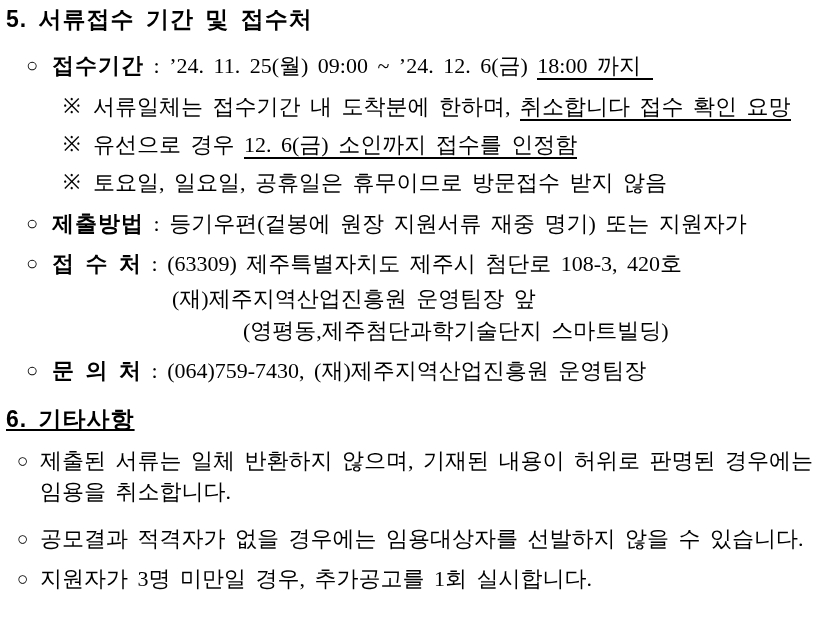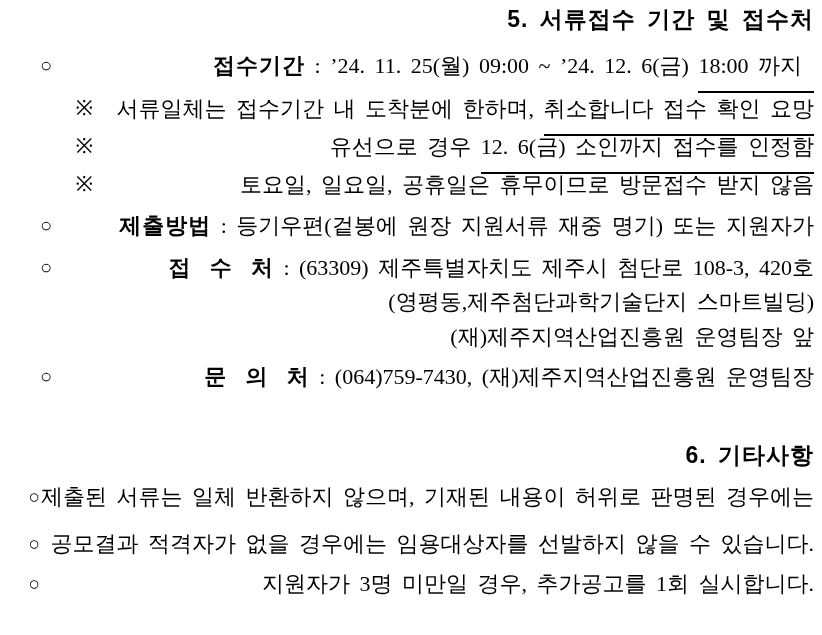--- a/index.html
+++ b/index.html
@@ -1,45 +1,45 @@
 <!DOCTYPE html>
 <html><head>
 <meta charset="utf-8">
 <style>
-  * { margin: 0; padding: 0; box-sizing: border-box; text-align: right; }
+  * { margin: 0; padding: 0; box-sizing: border-box; }
   html, body {
     width: 822px; height: 635px;
     background: #ffffff;
     overflow: hidden;
   }
   body {
     font-family: "Liberation Serif", "DejaVu Serif", serif;
     color: #000000;
     font-size: 22px;
     word-spacing: 4px;
   }
   .doc { padding: 6px 8px 0 6px; width: 822px; }
 
   .heading {
     font-family: "Liberation Sans", "DejaVu Sans", sans-serif;
     font-weight: bold;
     font-size: 23px;
     line-height: 27px;
     letter-spacing: 1px;
   }
-  .heading.h6 { margin-top: 50px; }
+  .heading.h6 { margin-top: 22px; text-decoration: underline; }
 
   .item { display: flex; align-items: flex-start; line-height: 27px; }
   .item .bullet { flex: none; }
 
   
   .lv1 { padding-left: 20px; }
   .lv1 .bullet { width: 26px; font-size: 20px; }
   .lv1 .label {
-    font-family: Liberation Mono, monospace;
+    font-family: Liberation Serif, serif;
     font-weight: bold;
     letter-spacing: 1px;
   }
 
   
   .note { padding-left: 57px; }
   .note .bullet { width: 30px; font-size: 21px; }
 
   
   .cont { line-height: 27px; }
@@ -55,21 +55,21 @@
   .mt-note    { margin-top: 11px; }
   .mt-method  { margin-top: 14px; }
   .mt-address { margin-top: 13px; }
   .mt-contact { margin-top: 13px; }
   .mt-s6a { margin-top: 12px; }
   .mt-s6b { margin-top: 16px; }
   .mt-s6c { margin-top: 9px; }
 
   .u {
     border-bottom: 2px solid #000000;
-    padding-bottom: 13px;
+    padding-bottom: 0;
   }
   .u.pad { padding-right: 12px; }
 
   .line { flex: 1; }
 </style>
 </head>
 <body>
 
 <main class="doc">
 
@@ -98,33 +98,33 @@
   <div class="item lv1 mt-method">
     <span class="bullet">○</span>
     <p class="line"><span class="label">제출방법</span><span> : </span><span>등기우편(겉봉에 원장 지원서류 재중 명기) 또는 지원자가</span></p>
   </div>
 
   <div class="item lv1 mt-address">
     <span class="bullet">○</span>
     <p class="line"><span class="label">접 수 처</span><span> : </span><span>(63309) 제주특별자치도 제주시 첨단로 108-3, 420호</span></p>
   </div>
 
+  <p class="cont addr3">(재)제주지역산업진흥원 운영팀장 앞</p>
   <p class="cont addr2">(영평동,제주첨단과학기술단지 스마트빌딩)</p>
-  <p class="cont addr3">(재)제주지역산업진흥원 운영팀장 앞</p>
 
   <div class="item lv1 mt-contact">
     <span class="bullet">○</span>
     <p class="line"><span class="label">문 의 처</span><span> : </span><span>(064)759-7430, (재)제주지역산업진흥원 운영팀장</span></p>
   </div>
 
   <h2 class="heading h6">6. 기타사항</h2>
 
   <div class="item lv2 mt-s6a">
     <span class="bullet">○</span>
-    <p class="line"><span>제출된 서류는 일체 반환하지 않으며, 기재된 내용이 허위로 판명된 경우에는</span><br></p>
+    <p class="line"><span>제출된 서류는 일체 반환하지 않으며, 기재된 내용이 허위로 판명된 경우에는</span><br><span>임용을 취소합니다.</span></p>
   </div>
 
   <div class="item lv2 mt-s6b">
     <span class="bullet">○</span>
     <p class="line"><span>공모결과 적격자가 없을 경우에는 임용대상자를 선발하지 않을 수 있습니다.</span></p>
   </div>
 
   <div class="item lv2 mt-s6c">
     <span class="bullet">○</span>
     <p class="line"><span>지원자가 3명 미만일 경우, 추가공고를 1회 실시합니다.</span></p>

